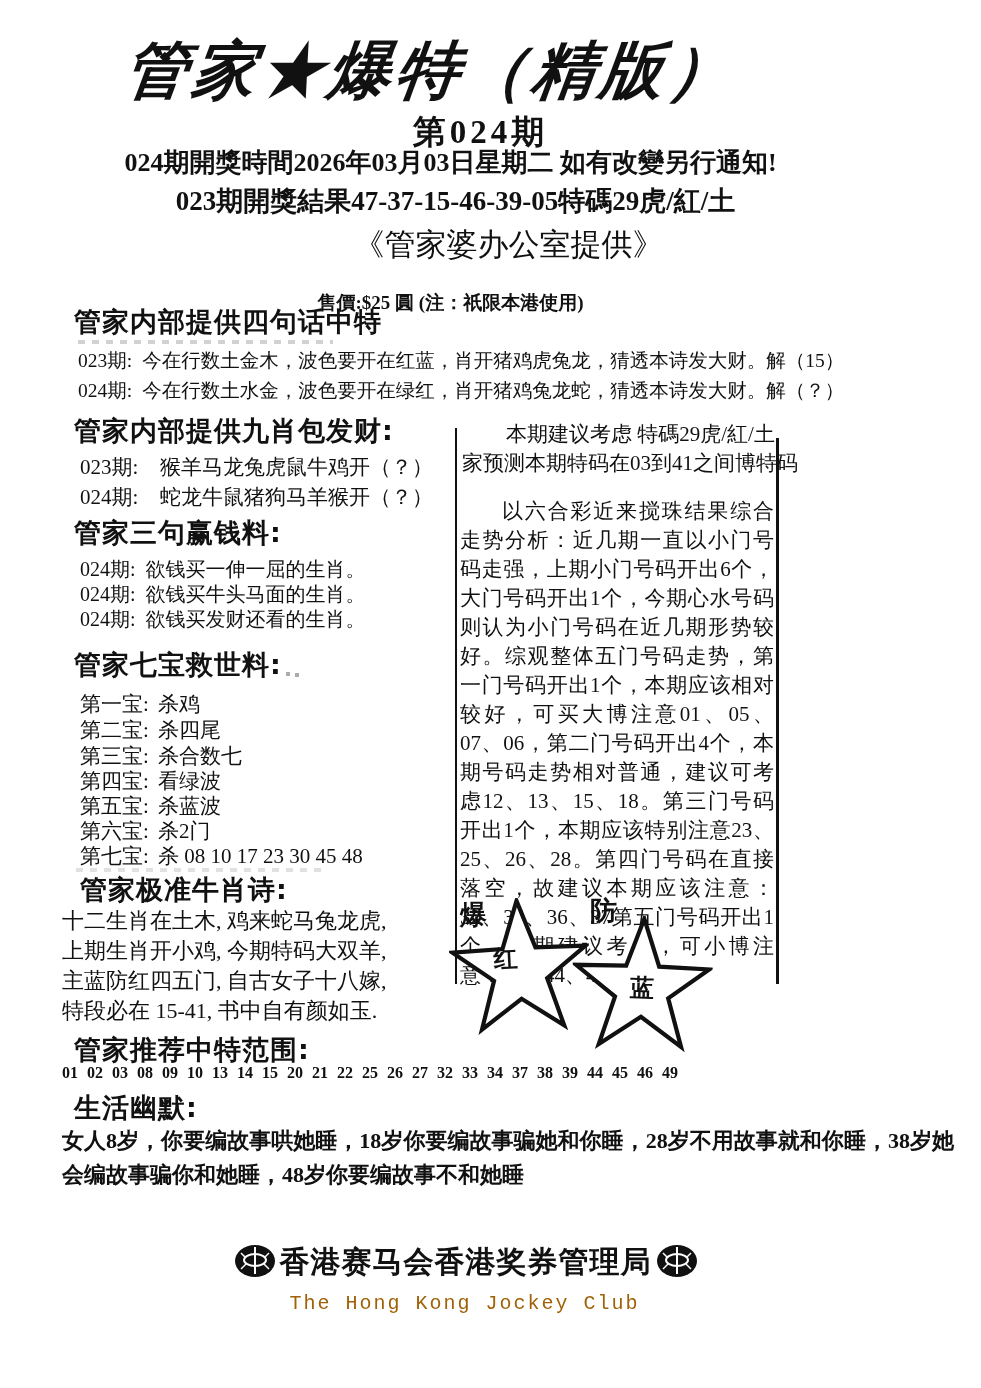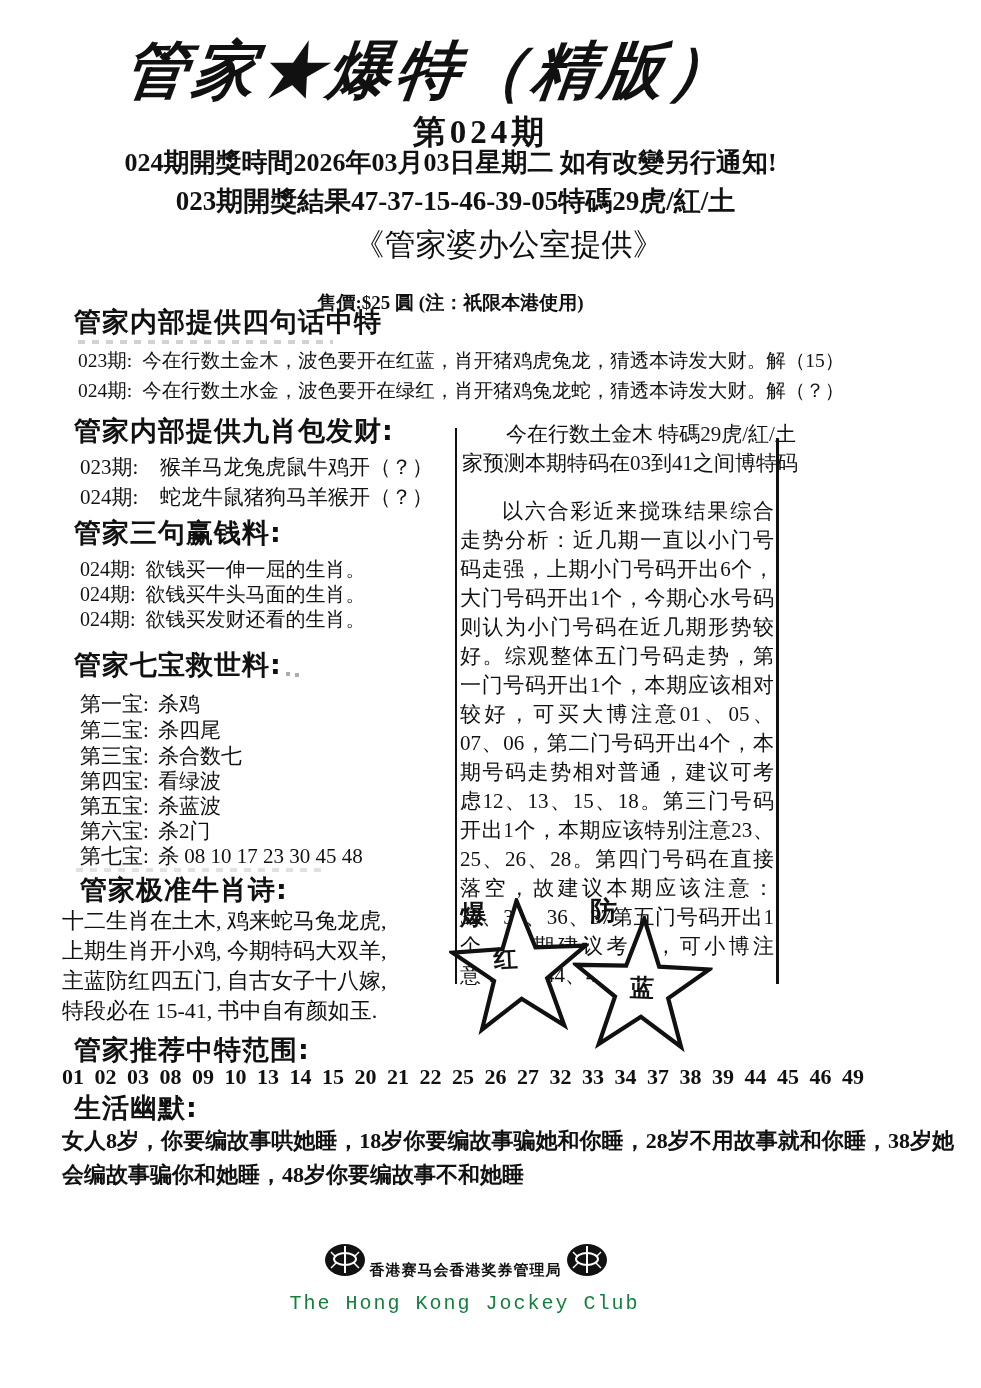--- a/index.html
+++ b/index.html
@@ -59,28 +59,28 @@
   .star-l{left:450px;top:898px;transform:rotate(-3deg);}
   .star-r{left:572px;top:916px;transform:rotate(2deg);}
   .star-text{position:absolute;font-size:24px;font-weight:bold;}
   .star-l .star-text{left:44px;top:44px;}
   .star-r .star-text{left:58px;top:56px;}
   .star-label{font-size:27px;font-weight:bold;z-index:3;}
   .lbl-bao{left:460px;top:897px;}
   .lbl-fang{left:590px;top:893px;}
 
   .h-rec{top:1032px;left:74px;}
-  .numbers{top:1064px;left:62px;font-size:22px;word-spacing:5px;white-space:nowrap;font-weight:bold;
+  .numbers{top:1064px;left:62px;font-size:16px;word-spacing:5px;white-space:nowrap;font-weight:bold;
            font-family:"Liberation Serif",serif;}
   .h-humor{top:1090px;left:74px;}
   .joke{top:1124px;left:62px;width:892px;font-size:22px;font-weight:bold;line-height:34px;text-align:justify;}
 
   .footer-cn{top:1242px;left:0;right:50px;display:flex;align-items:center;justify-content:center;gap:3px;}
-  .footer-cn .org{font-size:15px;font-weight:bold;letter-spacing:1px;margin-top:16px;}
-  .footer-en{top:1292px;left:8px;right:60px;text-align:center;font-size:20px;color:#15803d;
+  .footer-cn .org{font-size:30px;font-weight:bold;letter-spacing:1px;}
+  .footer-en{top:1292px;left:8px;right:60px;text-align:center;font-size:20px;color:#a16207;
              font-family:"Liberation Mono","DejaVu Sans Mono",monospace;letter-spacing:2px;}
 
   .art-dash{height:4px;opacity:.45;
     background:repeating-linear-gradient(90deg,#9a9a9a 0 7px,transparent 7px 14px);}
   .art1{left:78px;top:340px;width:255px;}
   .art2{left:76px;top:868px;width:250px;opacity:.3;}
   .art3{left:286px;top:672px;width:4px;height:4px;background:#8a8a8a;box-shadow:9px 1px 0 #8a8a8a;opacity:.7;}
 </style>
 </head>
 <body>
@@ -148,21 +148,21 @@
 
   <div class="abs hd h-poem">管家极准牛肖诗:</div>
   <div class="abs art-dash art2"></div>
   <div class="abs pl pl1">十二生肖在土木, 鸡来蛇马兔龙虎,</div>
   <div class="abs pl pl2">上期生肖开小鸡, 今期特码大双羊,</div>
   <div class="abs pl pl3">主蓝防红四五门, 自古女子十八嫁,</div>
   <div class="abs pl pl4">特段必在 15-41, 书中自有颜如玉.</div>
 
   <div class="abs vline-l"></div>
   <div class="abs vline-r"></div>
-  <div class="abs rp1">今在行数土金木 特碼29虎/紅/土</div>
+  <div class="abs rp1">本期建议考虑 特碼29虎/紅/土</div>
   <div class="abs rp2">家预测本期特码在03到41之间博特码</div>
   <div class="abs rpp">以六合彩近来搅珠结果综合走势分析：近几期一直以小门号码走强，上期小门号码开出6个，大门号码开出1个，今期心水号码则认为小门号码在近几期形势较好。综观整体五门号码走势，第一门号码开出1个，本期应该相对较好，可买大博注意01、05、07、06，第二门号码开出4个，本期号码走势相对普通，建议可考虑12、13、15、18。第三门号码开出1个，本期应该特别注意23、25、26、28。第四门号码在直接落空，故建议本期应该注意：32、35、36、37第五门号码开出1个，本期建议考虑，可小博注意：41、44、45、48</div>
 
   <div class="abs star-label lbl-bao">爆</div>
   <div class="abs star-label lbl-fang">防</div>
   <div class="abs star-box star-l">
     <svg width="140" height="140" viewBox="0 0 100 100">
       <polygon points="50,2 61.8,35.8 97.6,36.5 69,58.2 79.4,92.5 50,72 20.6,92.5 31,58.2 2.4,36.5 38.2,35.8" fill="#ffffff" stroke="#111" stroke-width="3"></polygon>
     </svg>
     <div class="star-text">红</div>

